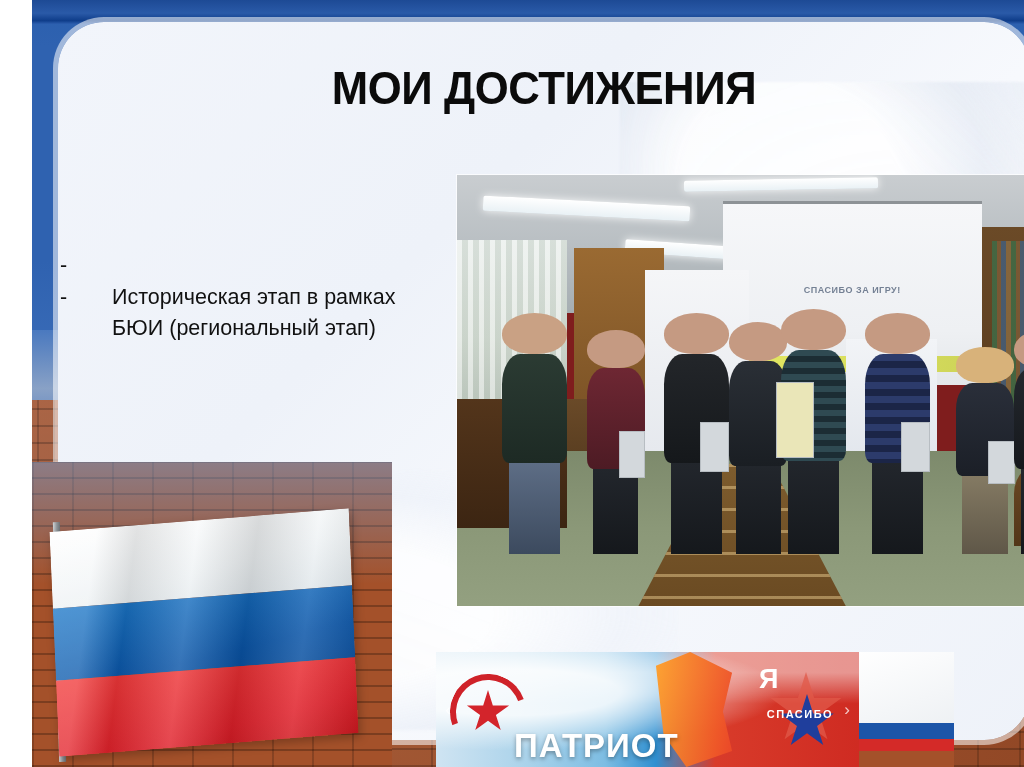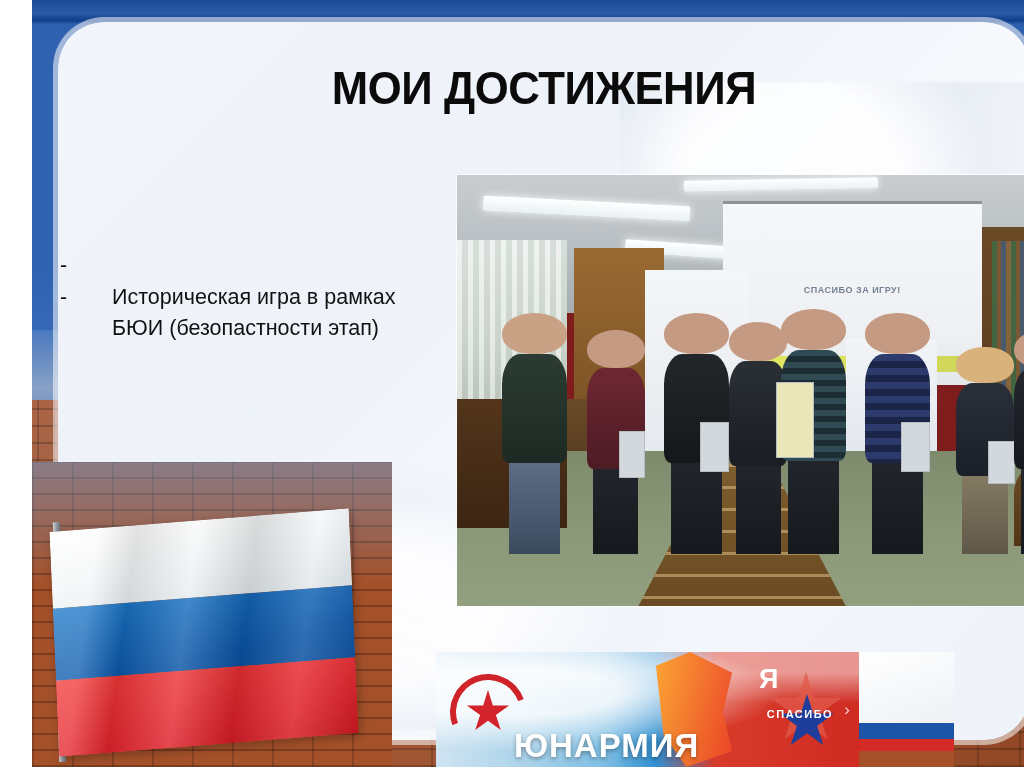--- a/index.html
+++ b/index.html
@@ -424,21 +424,21 @@
   </div>
 
   <div class="title">МОИ ДОСТИЖЕНИЯ</div>
 
   <div class="bullets">
     <div class="bullet-row">
       <span class="bullet-dash">-</span>
     </div>
     <div class="bullet-row">
       <span class="bullet-dash">-</span>
-      <span class="bullet-text">Историческая игра в рамках БЮИ (безопастности этап)</span>
+      <span class="bullet-text">Историческая этап в рамках БЮИ (региональный этап)</span>
     </div>
   </div>
 
   <div class="photo">
     <div class="ph-ceiling"></div>
     <div class="ph-lamp l1"></div>
     <div class="ph-lamp l2"></div>
     <div class="ph-lamp l3"></div>
     <div class="ph-window"></div>
     <div class="ph-door"></div>
@@ -514,21 +514,21 @@
     </div>
   </div>
 
   <div class="banner">
     <div class="banner-sky"></div>
     <div class="banner-splash"></div>
     <div class="banner-logo">
       <div class="swoop"></div>
       <div class="star"></div>
     </div>
-    <div class="banner-title">ЮНАРМИЯ</div>
+    <div class="banner-title">ПАТРИОТ</div>
     <div class="banner-patriot">
       <div class="bigstar-outline"></div>
       <div class="bigstar-blue"></div>
       <div class="ya">Я</div>
       <div class="patriot-word">СПАСИБО</div>
     </div>
     <div class="chev left">‹</div>
     <div class="chev right">›</div>
   </div>
 

